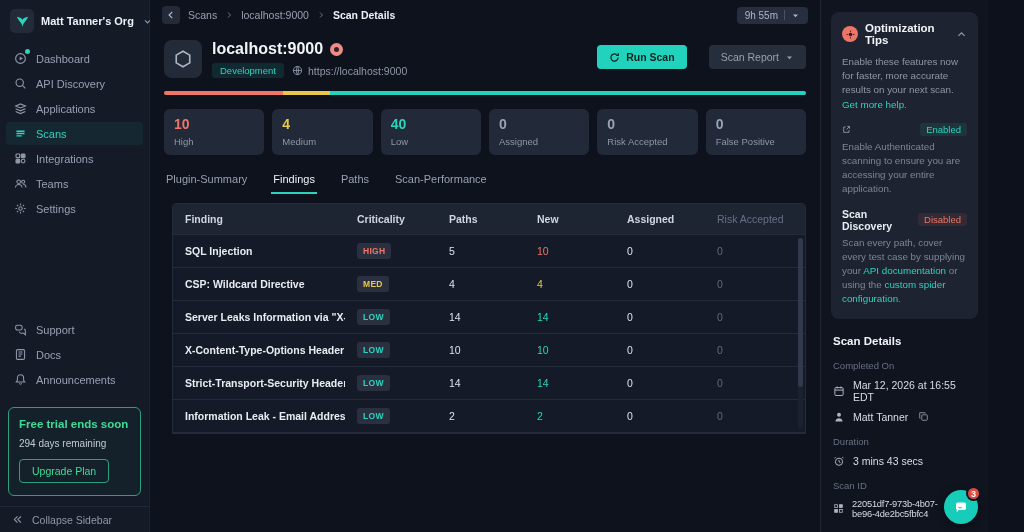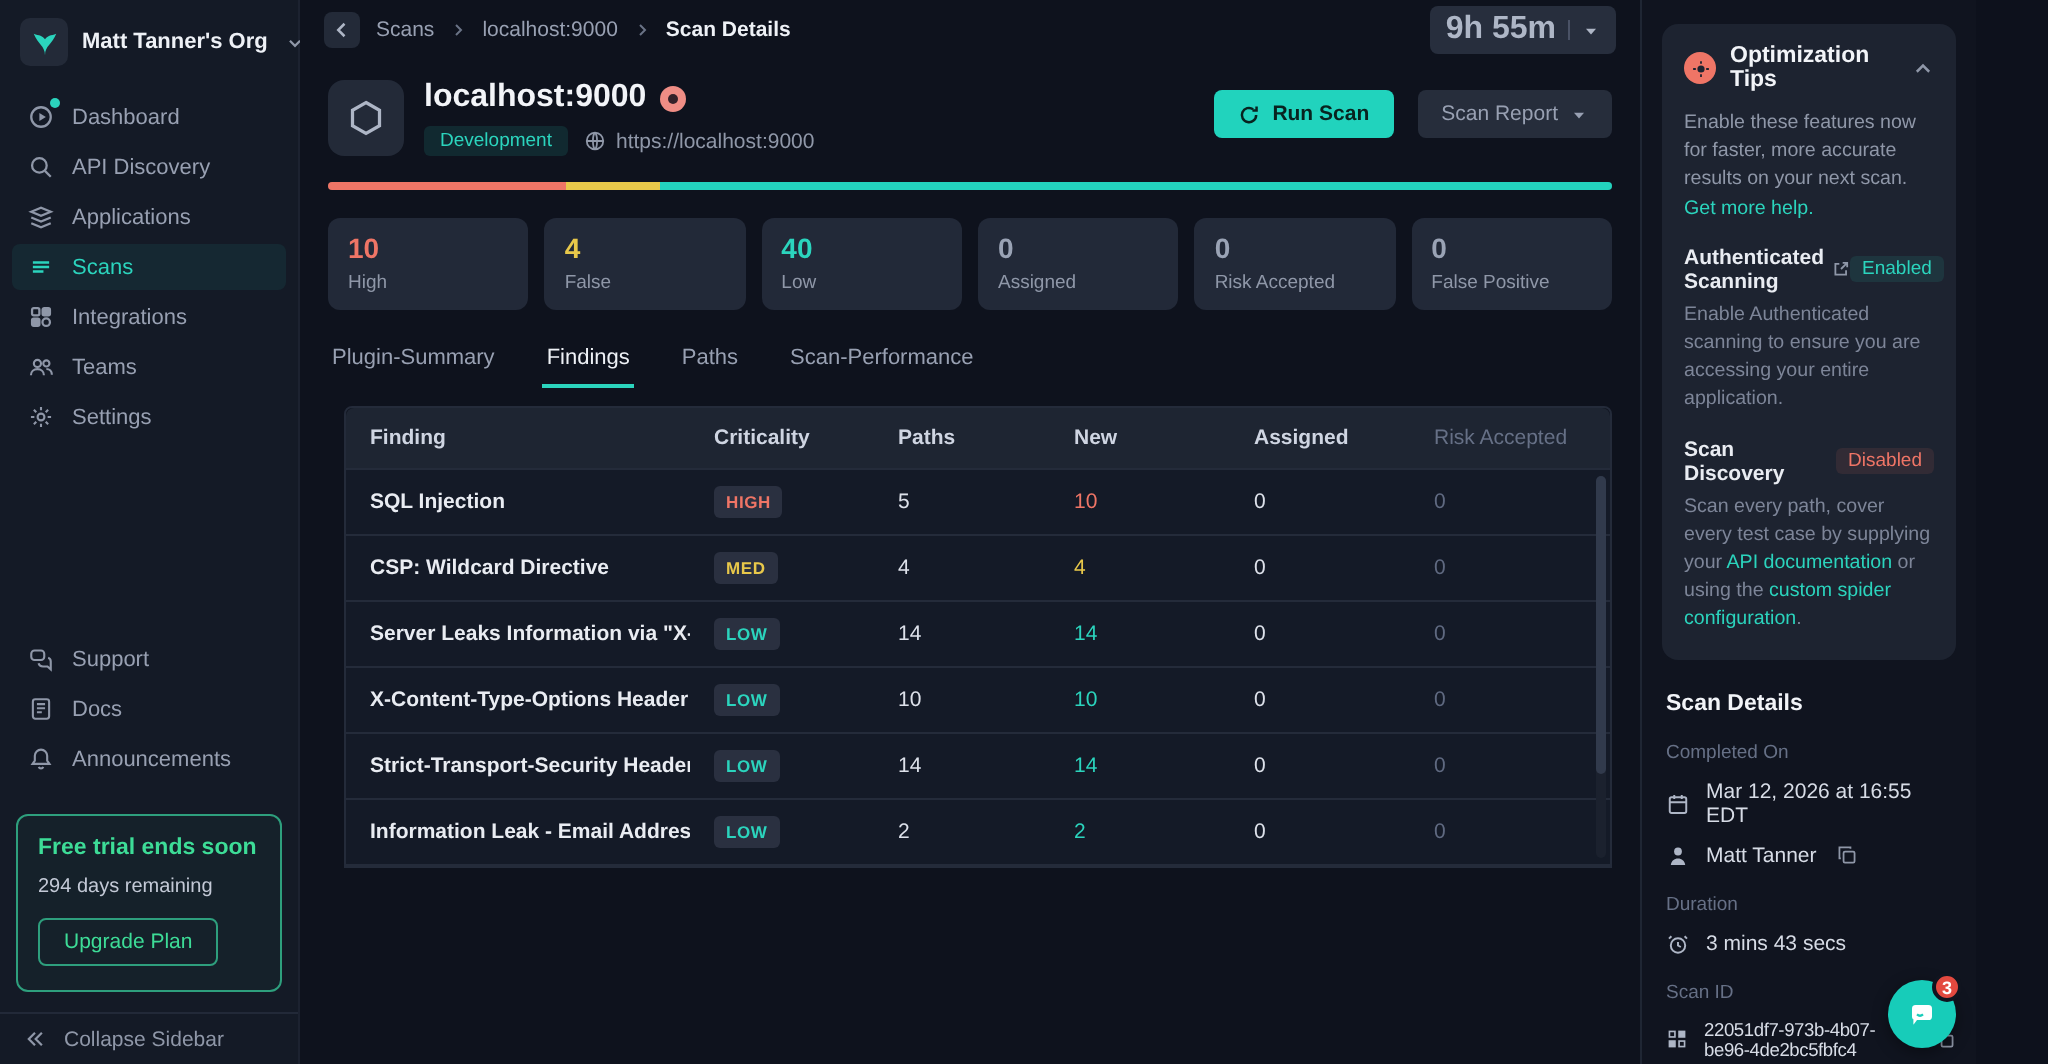--- a/index.html
+++ b/index.html
@@ -27,34 +27,34 @@
   .collapse-bar { border-top:1px solid #222938; display:flex; align-items:center; gap:9px; padding:6px 12px; color:#8f97a8; font-size:10.5px; cursor:pointer; height:26px; }
 
   
   .main { width:670px; background:#0e121d; position:relative; }
   .crumb-bar { display:flex; align-items:center; height:30px; padding:0 12px; gap:8px; }
   .back-btn { width:18px; height:18px; border-radius:4px; background:#232a38; color:#aeb6c6; display:flex; align-items:center; justify-content:center; cursor:pointer; }
   .crumb { font-size:10.5px; color:#98a0b2; cursor:pointer; }
   .crumb.current { color:#eef1f6; font-weight:bold; cursor:default; }
   .crumb-sep { color:#6a7386; display:flex; }
   .crumb-right { margin-left:auto; }
-  .timer-pill { display:flex; align-items:center; gap:6px; background:#272e3d; border-radius:4px; padding:3px 8px; font-size:16px; color:#aeb6c6; cursor:pointer;font-weight:bold; }
+  .timer-pill { display:flex; align-items:center; gap:6px; background:#272e3d; border-radius:4px; padding:3px 8px; font-size:10px; color:#aeb6c6; cursor:pointer; }
   .timer-pill .div { width:1px; height:10px; background:#4a5266; }
 
   .scan-head { display:flex; align-items:flex-start; padding:10px 14px 0 14px; gap:10px; }
   .app-hex { width:38px; height:38px; border-radius:8px; background:#232a38; display:flex; align-items:center; justify-content:center; }
   .head-text { flex:1; }
   .head-title-row { display:flex; align-items:center; gap:7px; }
   .head-title { font-size:16px; font-weight:bold; color:#f2f4f8; }
   .alert-dot { width:13px; height:13px; border-radius:50%; background:#ef8d85; position:relative; }
   .alert-dot::after { content:""; position:absolute; left:4px; top:4px; width:5px; height:5px; border-radius:50%; background:#342129; }
   .head-sub-row { display:flex; align-items:center; gap:8px; margin-top:5px; }
   .env-badge { background:rgba(43,212,189,0.12); color:#2bd4bd; font-size:9.5px; padding:2px 8px; border-radius:3px; }
   .url-row { display:flex; align-items:center; gap:5px; color:#8f97a8; font-size:10.5px; cursor:pointer; }
-  .head-actions { display:flex; gap:12px; padding-top:5px; }
+  .head-actions { display:flex; gap:22px; padding-top:5px; }
   .btn-run { display:flex; align-items:center; gap:6px; background:#21d3bd; color:#08231f; border:none; font-weight:bold; font-size:10.5px; padding:6px 12px; border-radius:4px; cursor:pointer; font-family:inherit; }
   .btn-report { display:flex; align-items:center; gap:6px; background:#262d3b; color:#98a0b2; border:none; font-size:10.5px; padding:6px 12px; border-radius:4px; cursor:pointer; font-family:inherit; }
 
   .sev-bar { display:flex; height:4px; border-radius:2px; overflow:hidden; margin:13px 14px 0 14px; background:#232a38; }
   .sev-bar .seg { height:100%; }
 
   .stats-row { display:flex; gap:8px; margin:14px 14px 0 14px; }
   .stat-card { flex:1; background:#222938; border-radius:6px; padding:7px 10px 8px 10px; cursor:pointer; }
   .stat-value { font-size:14px; font-weight:bold; margin-bottom:4px; color:#9aa3b5; }
   .stat-value.high { color:#ef7566; } .stat-value.med { color:#e8c84a; } .stat-value.low { color:#2bd4bd; }
@@ -333,21 +333,21 @@
 
     <div class="stats-row">
 
         <div class="stat-card">
           <div class="stat-value high">10</div>
           <div class="stat-label">High</div>
         </div>
 
         <div class="stat-card">
           <div class="stat-value med">4</div>
-          <div class="stat-label">False</div>
+          <div class="stat-label">Medium</div>
         </div>
 
         <div class="stat-card">
           <div class="stat-value low">40</div>
           <div class="stat-label">Low</div>
         </div>
 
         <div class="stat-card">
           <div class="stat-value muted">0</div>
           <div class="stat-label">Assigned</div>
@@ -461,21 +461,20 @@
             </svg>
         </span>
       </div>
       <div class="tips-p">
         <span>Enable these features now for faster, more accurate results on your next scan.</span>
         <br>
         <span class="tlink">Get more help.</span>
       </div>
       <div class="tip-row">
         <span class="tip-name">
-          <span>Authenticated Scanning</span>
           <span style="color:#8f97a8;display:flex;">
             <svg width="9" height="9" viewBox="0 0 16 16" fill="none" stroke="currentColor" stroke-width="1.6">
                 <path d="M6.5 3.5H3v9.5h9.5V9"></path>
                 <path d="M9.5 2.5H13.5V6.5M13.5 2.5L8 8"></path>
               </svg>
           </span>
         </span>
         <span class="tip-status on">Enabled</span>
       </div>
       <div class="tip-desc">Enable Authenticated scanning to ensure you are accessing your entire application.</div>

